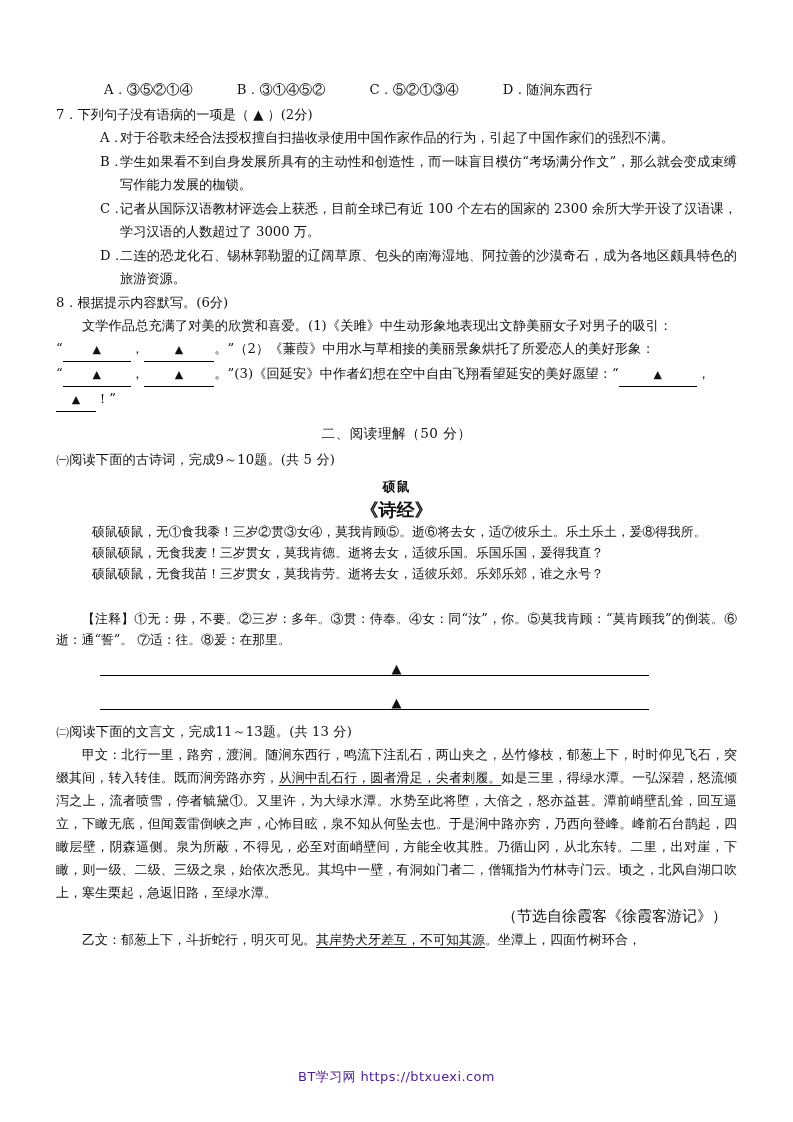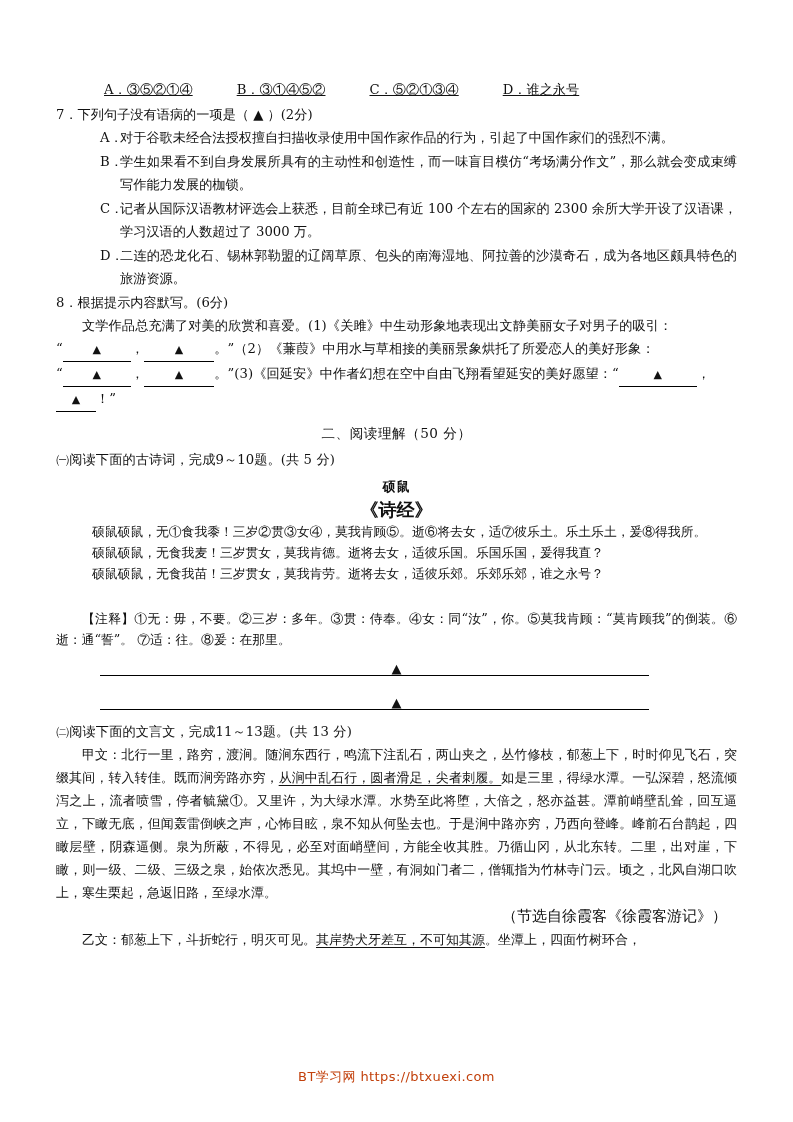--- a/index.html
+++ b/index.html
@@ -44,21 +44,20 @@
   .opt-row {
     display: flex;
     font-size: 13.2px;
     line-height: 23px;
     padding-left: 48px;
     margin-bottom: 2px;
   }
   .opt-row .opt {
     margin-right: 44px;
     white-space: nowrap;
-    text-decoration: underline;
   }
   .opt-row .opt:last-child { margin-right: 0; }
 
   
   .choice {
     display: flex;
     font-size: 13.2px;
     line-height: 23.5px;
     padding-left: 44px;
   }
@@ -156,35 +155,35 @@
   .para.first { text-indent: 26px; }
 
   .watermark {
     position: absolute;
     left: 0;
     right: 0;
     top: 1068px;
     text-align: center;
     font-family: "DejaVu Sans", "Liberation Sans", sans-serif;
     font-size: 13px;
-    color: #c2410c;
+    color: #4c1d95;
     letter-spacing: 0.4px;
   }
   .spacer-sm { height: 6px; }
 </style>
 </head>
 <body>
 
 <div class="page">
 
   <div class="opt-row">
     <span class="opt">A．③⑤②①④</span>
     <span class="opt">B．③①④⑤②</span>
     <span class="opt">C．⑤②①③④</span>
-    <span class="opt">D．谁之永号</span>
+    <span class="opt">D．随涧东西行</span>
   </div>
 
   <div class="q-num">7．下列句子没有语病的一项是（ ▲ ）(2分)</div>
 
   <div class="choice">
     <span class="tag">A．</span>
     <span class="body">对于谷歌未经合法授权擅自扫描收录使用中国作家作品的行为，引起了中国作家们的强烈不满。</span>
   </div>
   <div class="choice">
     <span class="tag">B．</span>

